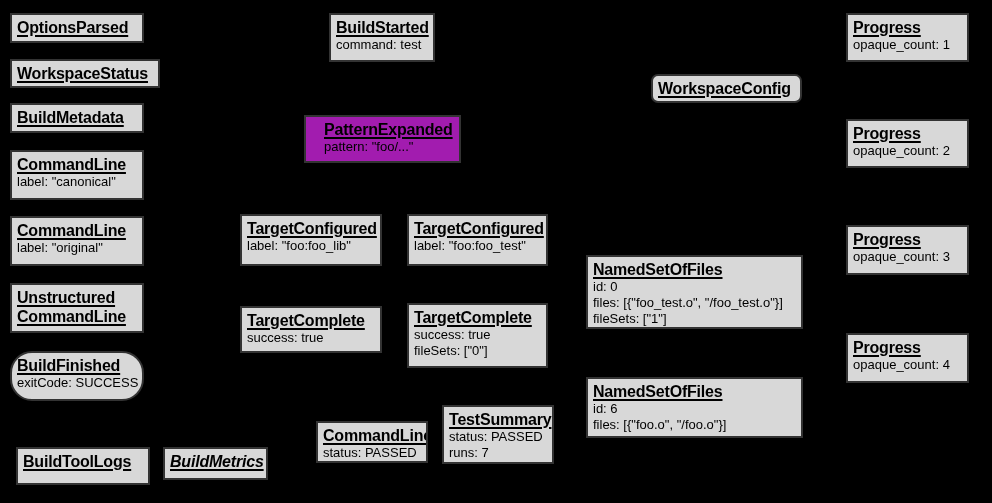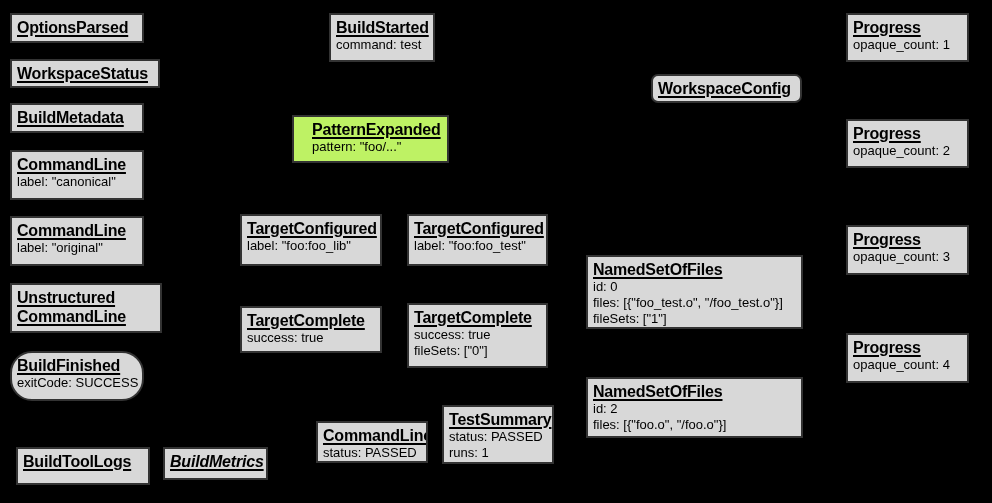--- a/index.html
+++ b/index.html
@@ -60,21 +60,21 @@
     <div class="event-box" style="left: 10px; top: 150px; width: 134px; height: 50px; background: rgb(216, 216, 216); border-color: rgb(51, 51, 51);">
       <div class="event-title">CommandLine</div>
     <div class="event-field">label: "canonical"</div>
     </div>
 
     <div class="event-box" style="left: 10px; top: 216px; width: 134px; height: 50px; background: rgb(216, 216, 216); border-color: rgb(51, 51, 51);">
       <div class="event-title">CommandLine</div>
     <div class="event-field">label: "original"</div>
     </div>
 
-    <div class="event-box" style="left: 10px; top: 283px; width: 152px; height: 50px; background: rgb(216, 216, 216); border-color: rgb(51, 51, 51);">
+    <div class="event-box" style="left: 10px; top: 283px; width: 134px; height: 50px; background: rgb(216, 216, 216); border-color: rgb(51, 51, 51);">
       <div class="event-title">Unstructured
 CommandLine</div>
     </div>
 
     <div class="event-box" style="left: 10px; top: 351px; width: 134px; height: 50px; background: rgb(216, 216, 216); border-color: rgb(51, 51, 51); border-radius: 22px;">
       <div class="event-title">BuildFinished</div>
     <div class="event-field">exitCode: SUCCESS</div>
     </div>
 
     <div class="event-box" style="left: 16px; top: 447px; width: 134px; height: 38px; background: rgb(216, 216, 216); border-color: rgb(51, 51, 51);">
@@ -83,21 +83,21 @@
 
     <div class="event-box" style="left: 163px; top: 447px; width: 105px; height: 33px; background: rgb(216, 216, 216); border-color: rgb(51, 51, 51); font-style: italic;">
       <div class="event-title">BuildMetrics</div>
     </div>
 
     <div class="event-box" style="left: 300px; top: 13px; width: 106px; height: 49px; background: rgb(216, 216, 216); border-color: rgb(51, 51, 51); margin-left: 29px;">
       <div class="event-title">BuildStarted</div>
     <div class="event-field">command: test</div>
     </div>
 
-    <div class="event-box" style="left: 292px; top: 115px; width: 157px; height: 48px; background: #bef264; border-color: rgb(51, 51, 51); padding-left: 18px;">
+    <div class="event-box" style="left: 304px; top: 115px; width: 157px; height: 48px; background: #a21caf; border-color: rgb(51, 51, 51); padding-left: 18px;">
       <div class="event-title">PatternExpanded</div>
     <div class="event-field">pattern: "foo/..."</div>
     </div>
 
     <div class="event-box" style="left: 240px; top: 214px; width: 142px; height: 52px; background: rgb(216, 216, 216); border-color: rgb(51, 51, 51);">
       <div class="event-title">TargetConfigured</div>
     <div class="event-field">label: "foo:foo_lib"</div>
     </div>
 
     <div class="event-box" style="left: 407px; top: 214px; width: 141px; height: 52px; background: rgb(216, 216, 216); border-color: rgb(51, 51, 51);">
@@ -117,38 +117,38 @@
     </div>
 
     <div class="event-box" style="left: 316px; top: 421px; width: 112px; height: 42px; background: rgb(216, 216, 216); border-color: rgb(51, 51, 51);">
       <div class="event-title">CommandLine</div>
     <div class="event-field">status: PASSED</div>
     </div>
 
     <div class="event-box" style="left: 442px; top: 405px; width: 112px; height: 59px; background: rgb(216, 216, 216); border-color: rgb(51, 51, 51);">
       <div class="event-title">TestSummary</div>
     <div class="event-field">status: PASSED</div>
-      <div class="event-field">runs: 1</div>
+      <div class="event-field">runs: 7</div>
     </div>
 
     <div class="event-box" style="left: 651px; top: 74px; width: 151px; height: 29px; background: rgb(216, 216, 216); border-color: rgb(51, 51, 51); border-radius: 7px;">
       <div class="event-title">WorkspaceConfig</div>
     </div>
 
 
     <div class="event-box" style="left: 586px; top: 255px; width: 217px; height: 74px; background: rgb(216, 216, 216); border-color: rgb(51, 51, 51);">
       <div class="event-title">NamedSetOfFiles</div>
     <div class="event-field">id: 0</div>
       <div class="event-field">files: [{"foo_test.o", "/foo_test.o"}]</div>
       <div class="event-field">fileSets: ["1"]</div>
     </div>
 
     <div class="event-box" style="left: 586px; top: 377px; width: 217px; height: 61px; background: rgb(216, 216, 216); border-color: rgb(51, 51, 51);">
       <div class="event-title">NamedSetOfFiles</div>
-    <div class="event-field">id: 2</div>
+    <div class="event-field">id: 6</div>
       <div class="event-field">files: [{"foo.o", "/foo.o"}]</div>
     </div>
 
     <div class="event-box" style="left: 846px; top: 13px; width: 123px; height: 49px; background: rgb(216, 216, 216); border-color: rgb(51, 51, 51);">
       <div class="event-title">Progress</div>
     <div class="event-field">opaque_count: 1</div>
     </div>
 
     <div class="event-box" style="left: 846px; top: 119px; width: 123px; height: 49px; background: rgb(216, 216, 216); border-color: rgb(51, 51, 51);">
       <div class="event-title">Progress</div>

